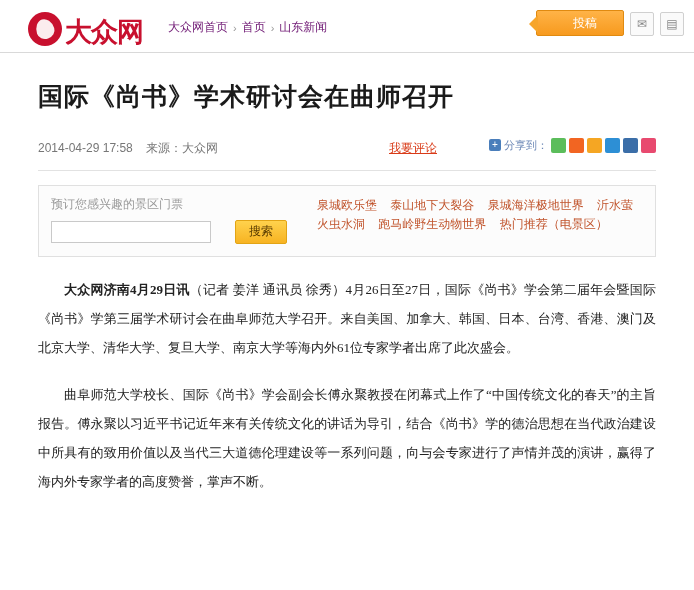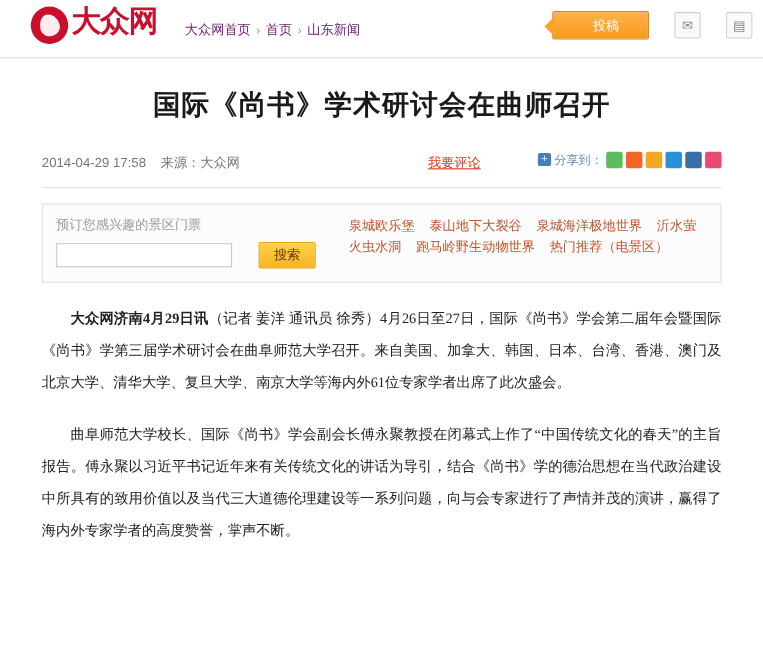--- a/index.html
+++ b/index.html
@@ -27,21 +27,21 @@
     border-bottom: 1px solid #d9d9d9;
     background: #fff;
   }
   .logo {
     position: absolute;
     left: 28px;
     top: 6px;
     width: 120px;
     height: 40px;
     display: flex;
-    align-items: flex-start;
+    align-items: flex-end;
   }
   .logo-circle {
     width: 34px;
     height: 34px;
     border-radius: 50%;
     background: #c8102e;
     position: relative;
     flex: none;
   }
   .logo-circle::after {
@@ -82,22 +82,22 @@
   .breadcrumb .sep {
     color: #999;
     font-size: 11px;
   }
 
   .hdr-right {
     position: absolute;
     right: 10px;
     top: 10px;
     display: flex;
-    align-items: center;
-    gap: 23px;
+    align-items: flex-end;
+    gap: 6px;
   }
   .contribute {
     width: 88px;
     height: 26px;
     background: linear-gradient(#ffb347, #f79a1e);
     border: 1px solid #e08a10;
     border-radius: 2px;
     position: relative;
     color: #fff;
     font-size: 12px;
@@ -135,21 +135,21 @@
   .content {
     width: 618px;
     margin: 0 auto;
     position: relative;
   }
   h1.title {
     font-family: "Liberation Serif", serif;
     font-size: 25px;
     font-weight: bold;
     color: #1a1a1a;
-    text-align: center;
+    text-align: left;
     margin: 28px 0 0 0;
     line-height: 1.3;
     letter-spacing: 1px;
   }
 
   .meta-row {
     margin-top: 24px;
     height: 26px;
     position: relative;
     font-size: 12px;

